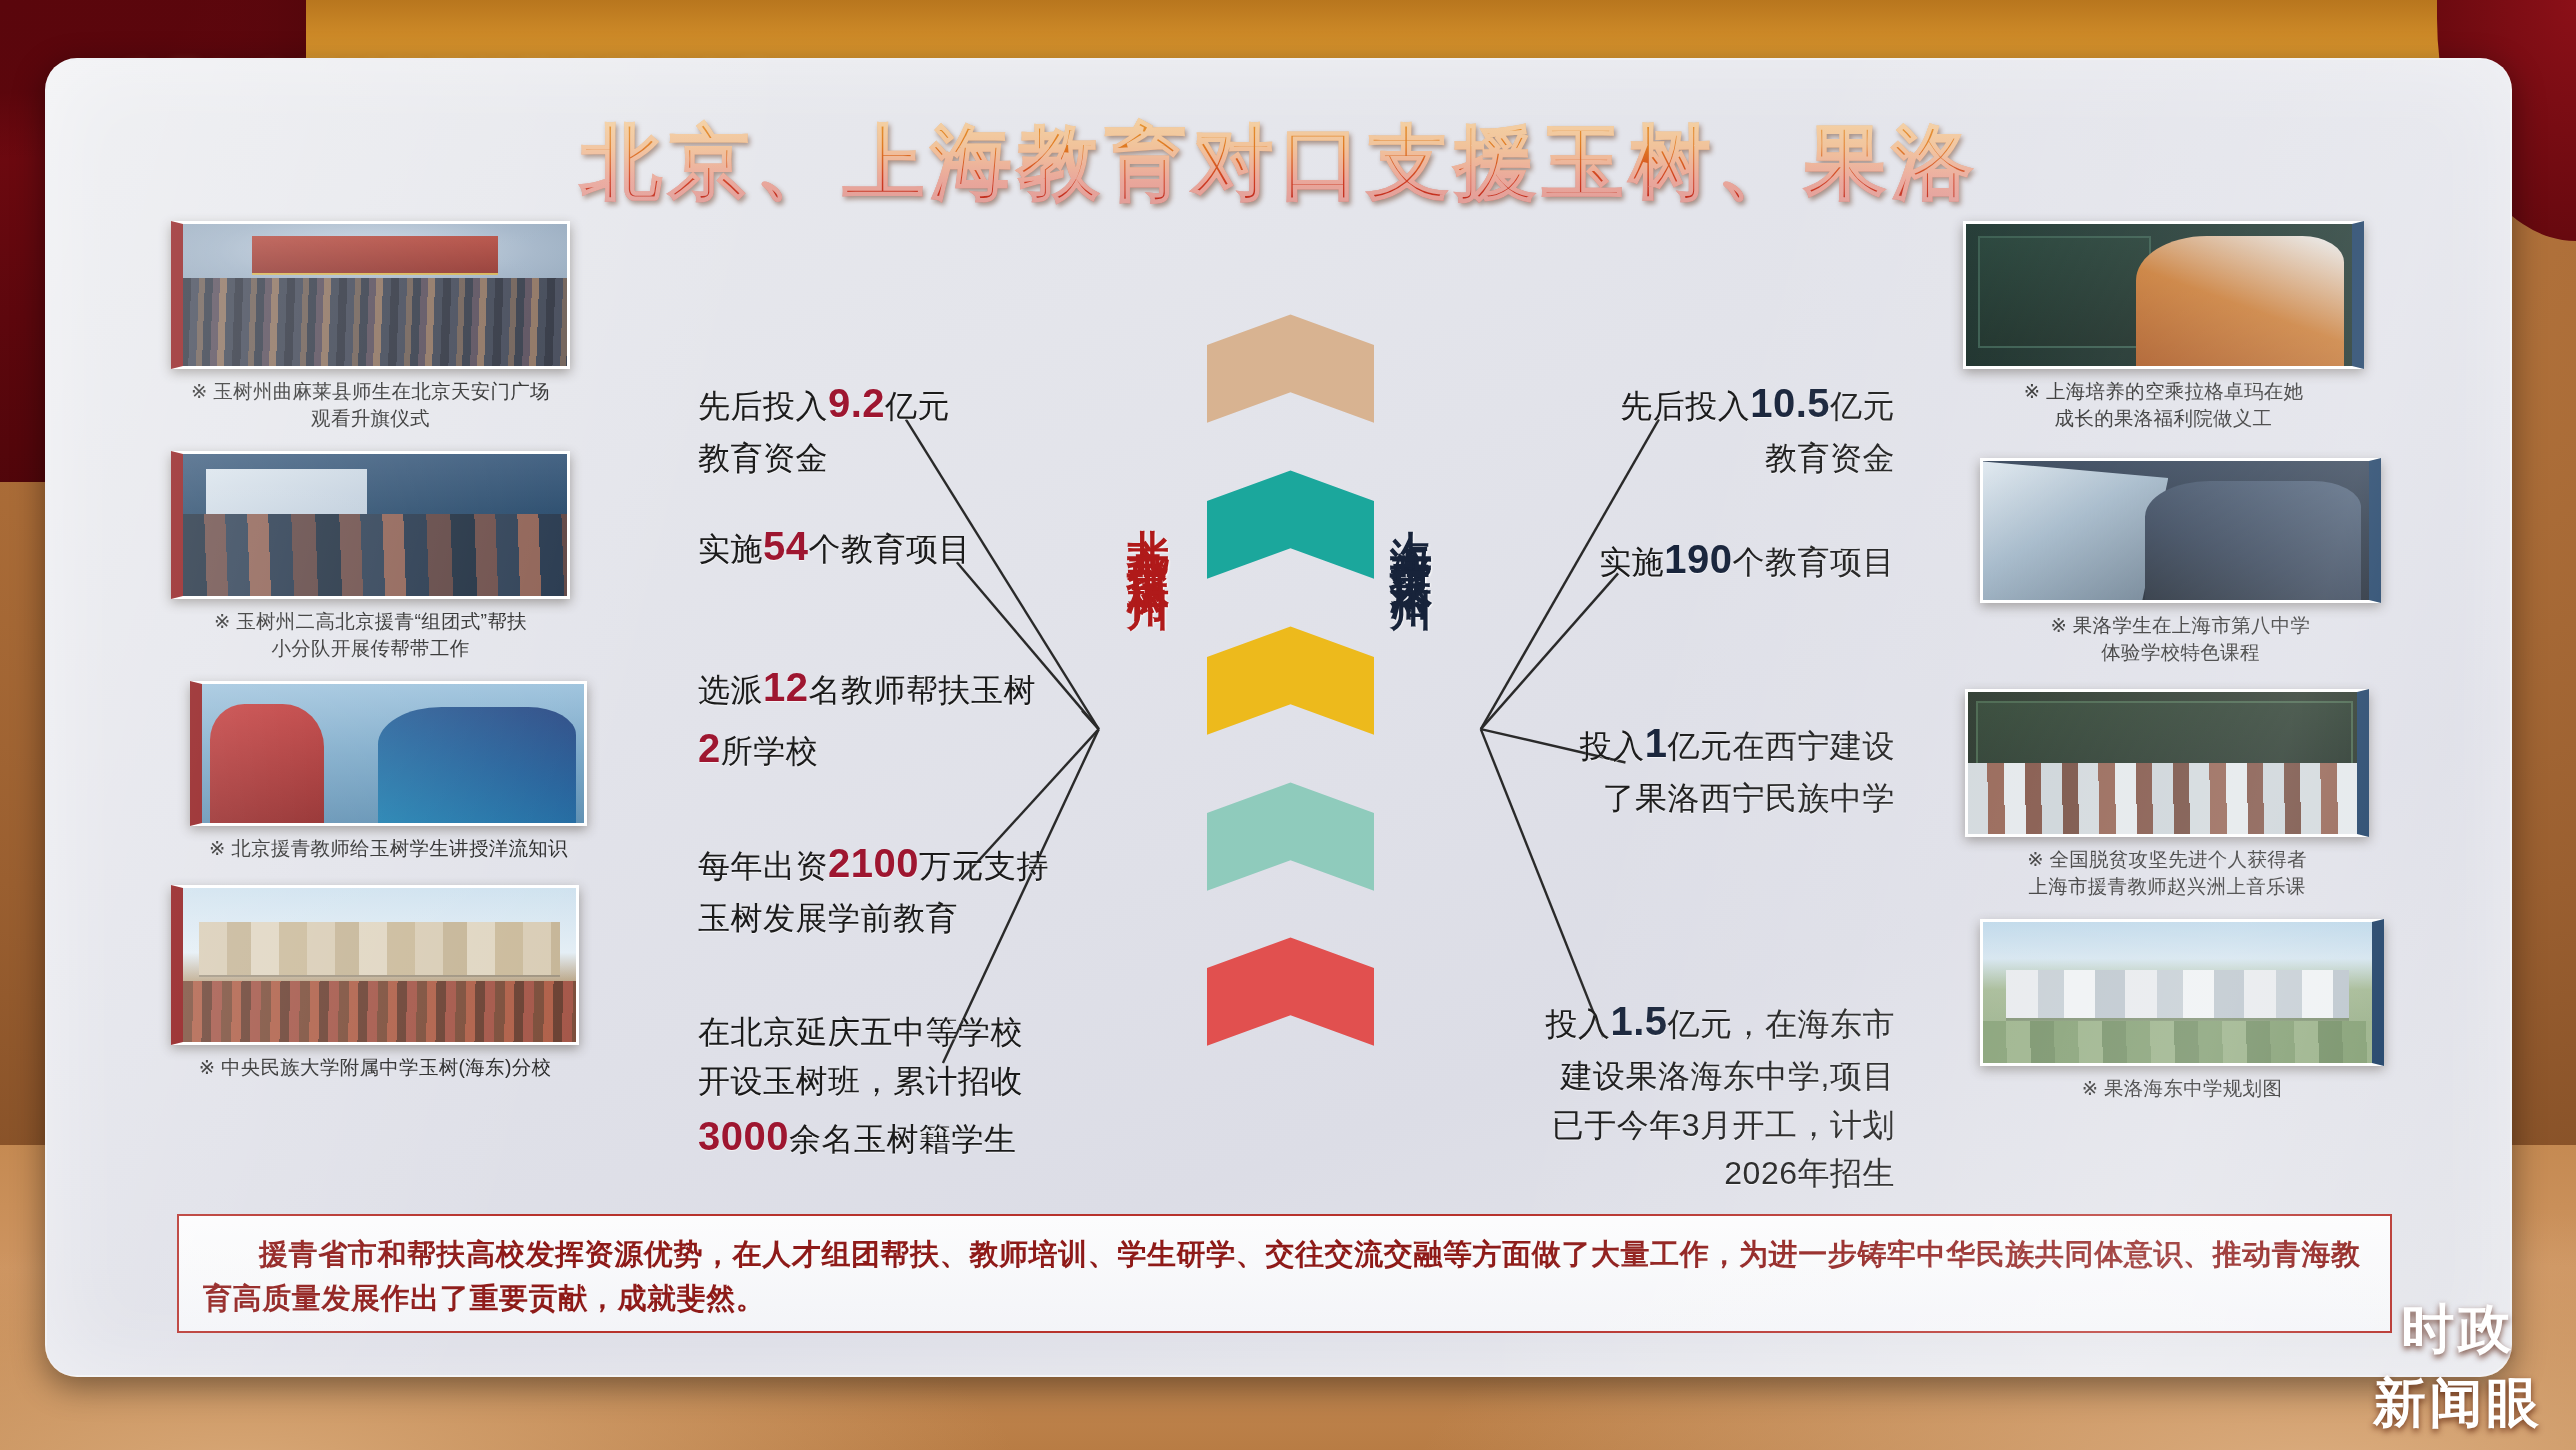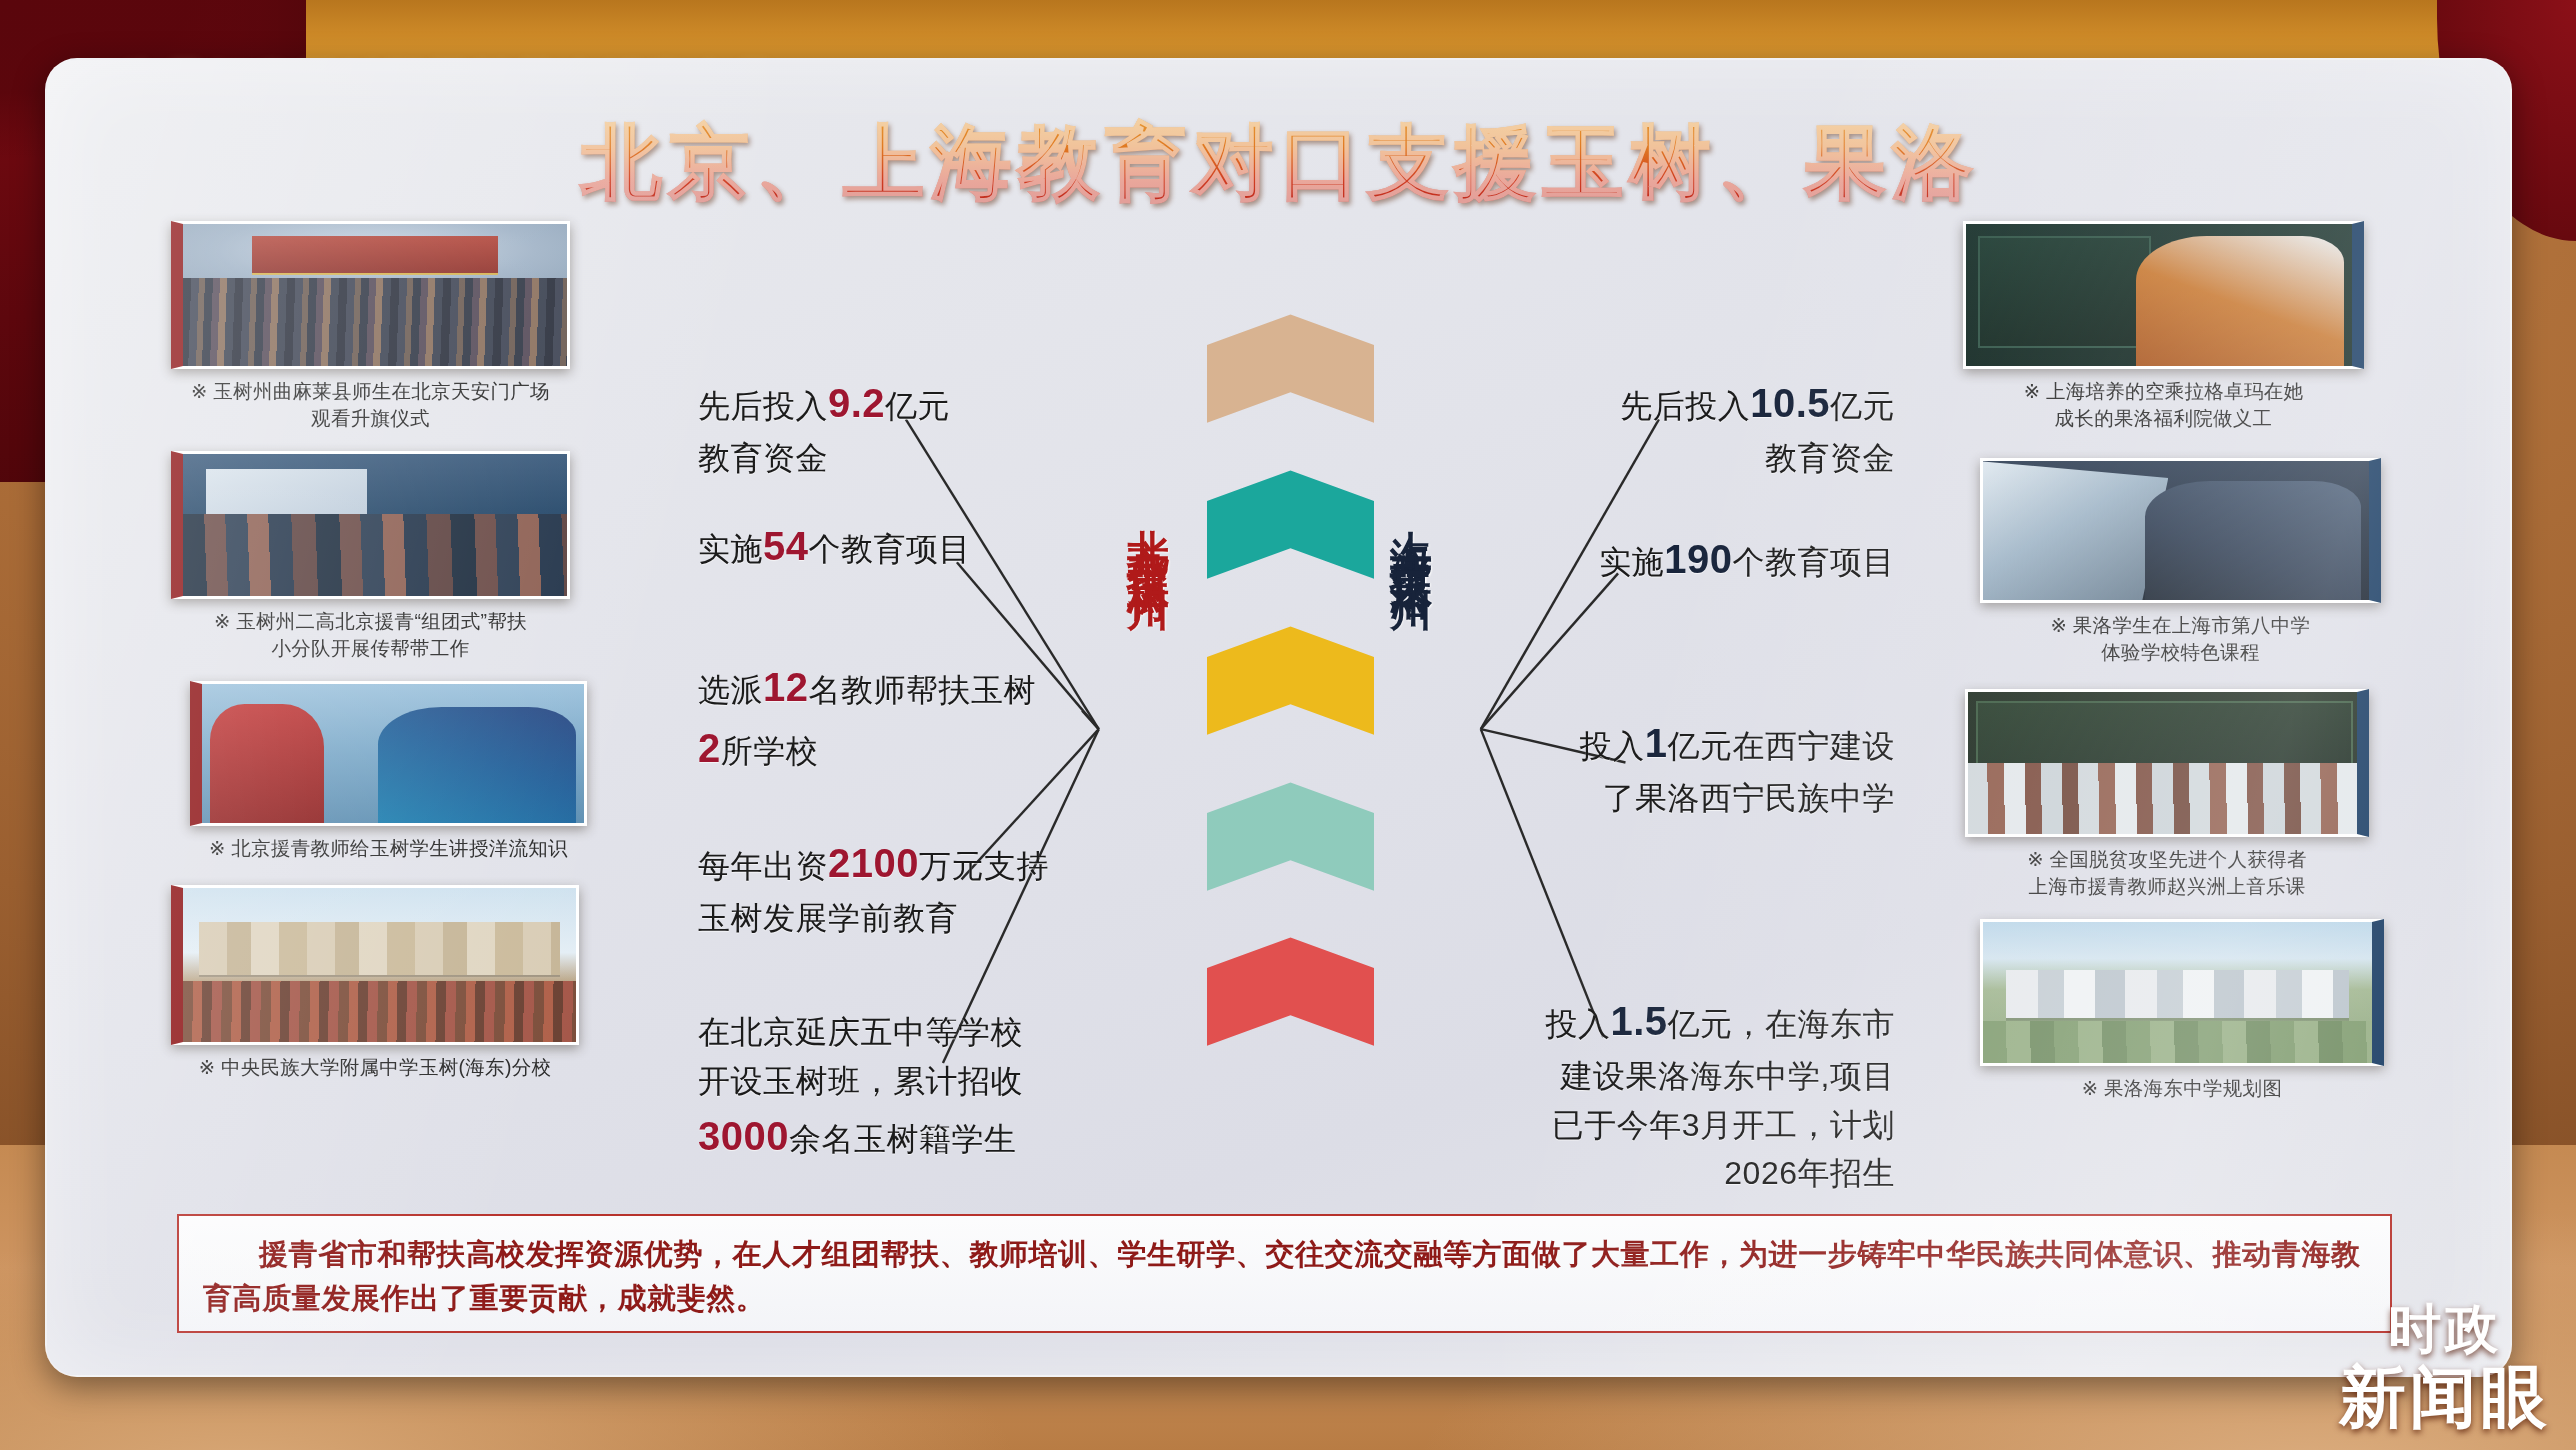--- a/index.html
+++ b/index.html
@@ -274,28 +274,28 @@
     border: 2.3px solid #b7322c;
     padding: 16.7px 24px 0 24px;
   }
   #footer-text {
     font-size: 29px; line-height: 1.5; color: #8e1a18;
     font-weight: bold; letter-spacing: 0.6px; text-indent: 56px;
   }
 
   
   #watermark {
-    position: absolute; right: 25px; bottom: 22px;
+    position: absolute; right: 33px; bottom: 22px;
     text-align: center; line-height: .96;
     color: #ffffff;
     text-shadow: 0 2.8px 6.5px rgba(80,20,0,.75);
     font-weight: bold; letter-spacing: 3.7px;
   }
   #wm-l1 { font-size: 53px; }
-  #wm-l2 { font-size: 67px; margin-top: 10px; }
+  #wm-l2 { font-size: 53px; margin-top: 23px; }
 </style>
 </head>
 <body>
 
 <div id="stage">
 
   <div id="gold-band"></div>
   <div id="curtain-left"></div>
   <div id="gold-band-mask"></div>
   <div id="curtain-right"></div>

